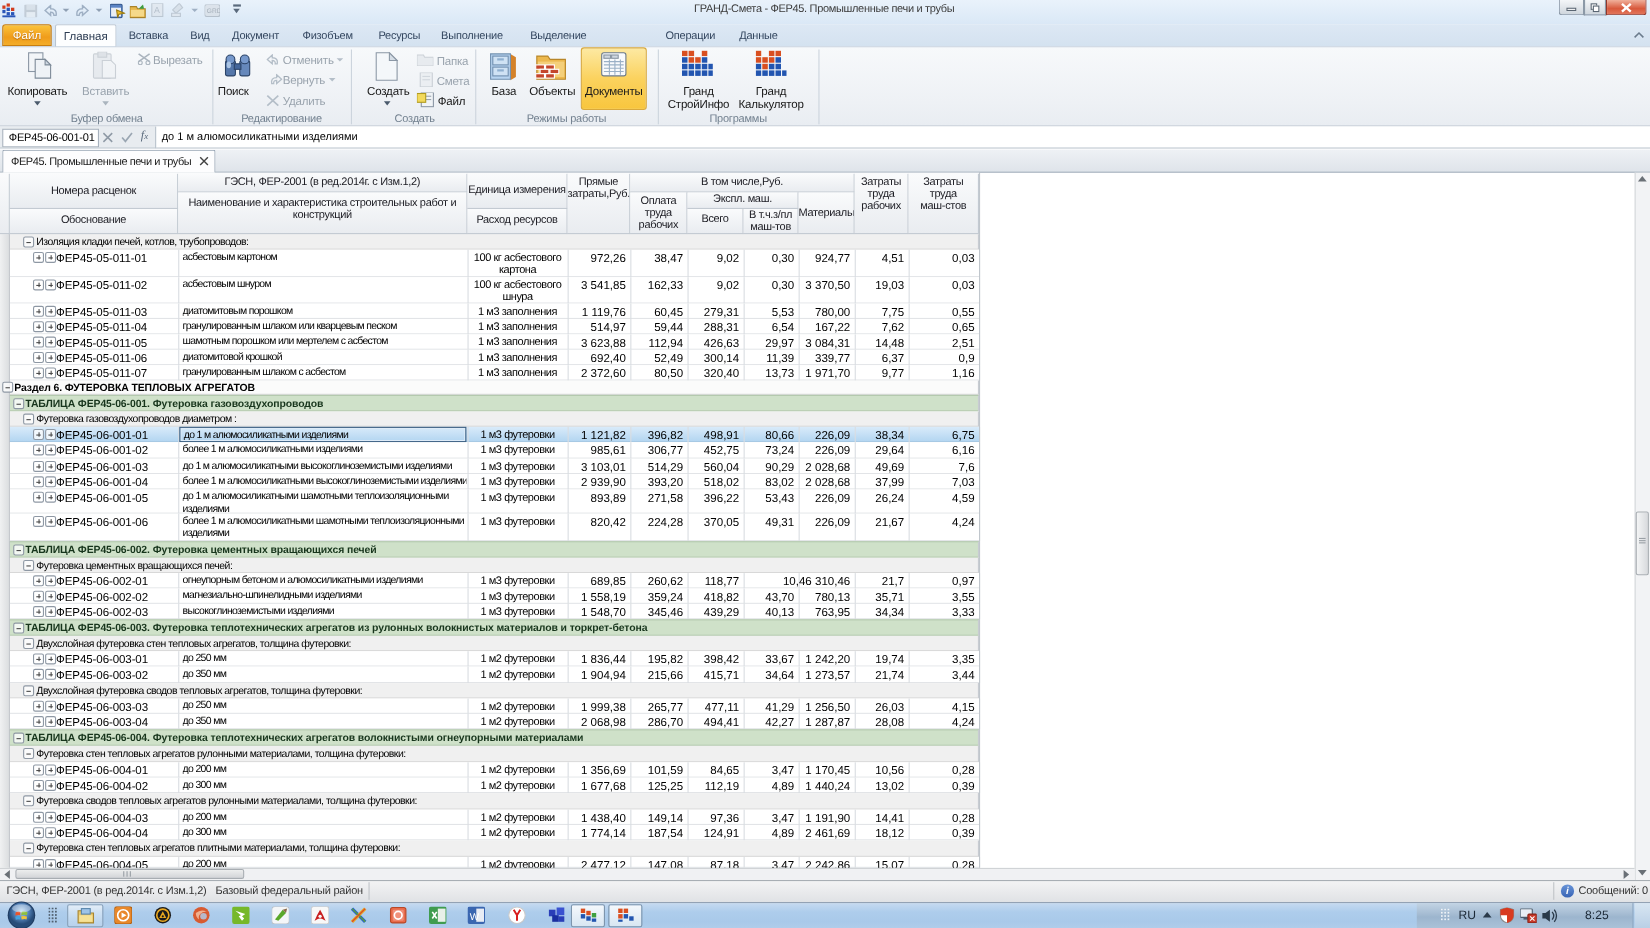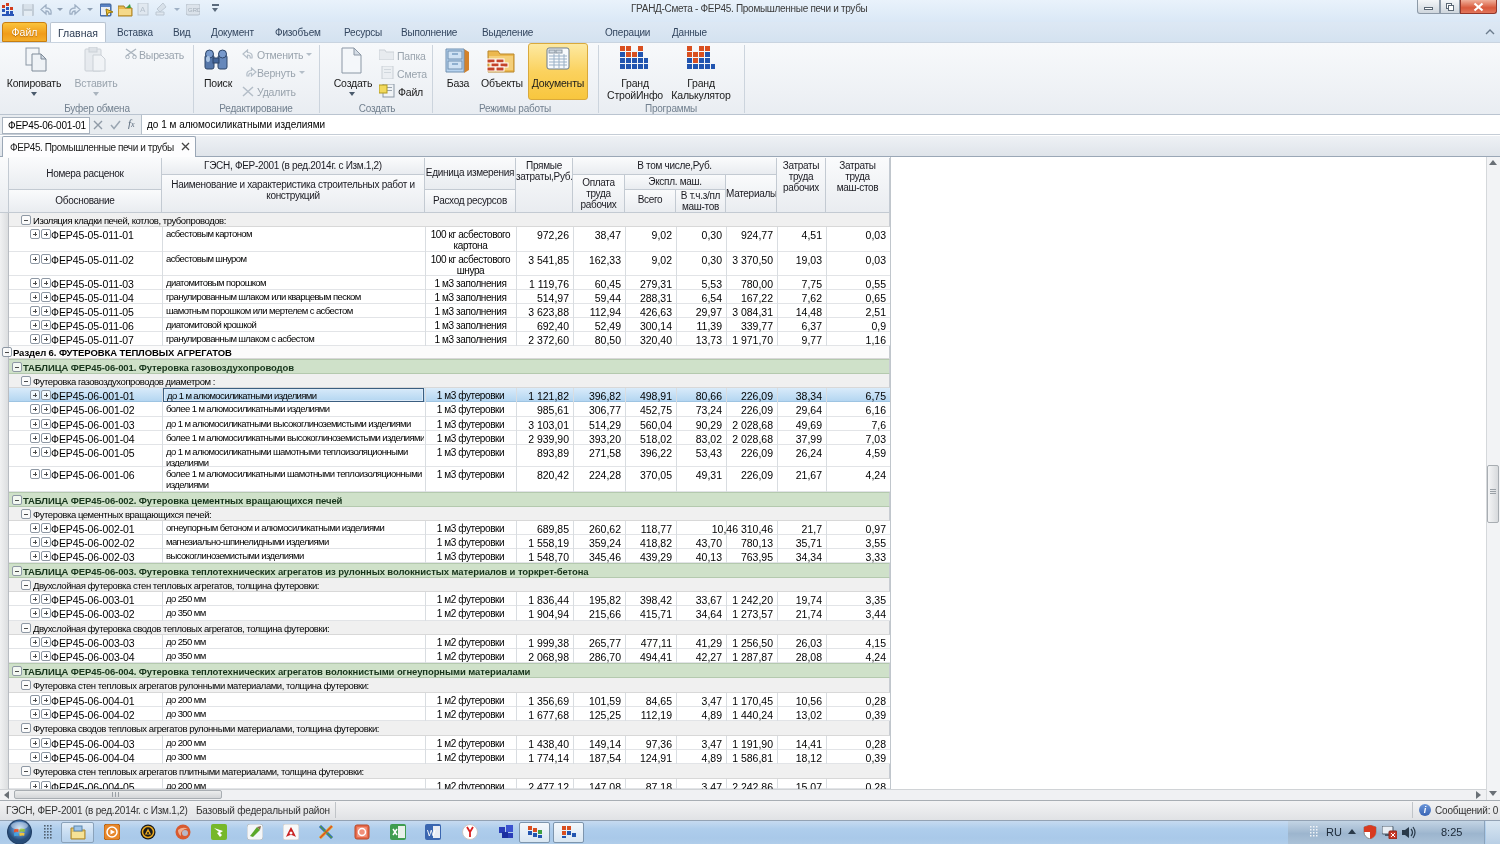--- a/index.html
+++ b/index.html
@@ -137,21 +137,21 @@
 <div class="tri" style="left:31px;top:92px;border-left:3.5px solid transparent;border-right:3.5px solid transparent;border-top:4px solid #4a5a6c;"></div>
     <div class="tri" style="left:93px;top:92px;border-left:3.5px solid transparent;border-right:3.5px solid transparent;border-top:4px solid #aab4be;"></div>
 <svg class="ab" style="left:204px;top:47px;" width="25" height="25">
       <rect x="1" y="8" width="9" height="14" rx="2" fill="#5577aa" stroke="#2c4468"></rect>
       <rect x="14" y="8" width="9" height="14" rx="2" fill="#6688bb" stroke="#2c4468"></rect>
       <rect x="9" y="11" width="6" height="5" fill="#44669a" stroke="#2c4468"></rect>
       <ellipse cx="5.5" cy="7" rx="4" ry="4" fill="#7799cc" stroke="#2c4468"></ellipse>
       <ellipse cx="18.5" cy="7" rx="4" ry="4" fill="#7799cc" stroke="#2c4468"></ellipse>
       <ellipse cx="4" cy="12" rx="2" ry="3" fill="#aac4e4"></ellipse>
     </svg>
-<div class="btxt" style="left:198px;top:77px;width:40px;text-align:center;">Поиск</div>
+<div class="btxt" style="left:198px;top:77px;width:40px;">Поиск</div>
 <svg class="ab" style="left:242px;top:49px;" width="13" height="11">
       <path d="M3 9 Q2 3.5 7.5 3.5 L7.5 1 L12 5 L7.5 9 L7.5 6 Q4.5 6 4.8 9 Z" fill="none" stroke="#b4bec8" stroke-width="1.2" transform="scale(-1,1) translate(-13,0)"></path>
     </svg>
 <div class="btxt gtx" style="left:257px;top:49px;">Отменить</div>
 <svg class="ab" style="left:244px;top:67px;" width="13" height="11">
       <path d="M3 9 Q2 3.5 7.5 3.5 L7.5 1 L12 5 L7.5 9 L7.5 6 Q4.5 6 4.8 9 Z" fill="none" stroke="#b4bec8" stroke-width="1.2"></path>
     </svg>
 <div class="btxt gtx" style="left:257px;top:67px;">Вернуть</div>
 <svg class="ab" style="left:242px;top:86px;" width="12" height="11">
       <path d="M1 1 L11 10 M11 1 L1 10" stroke="#b4bec8" stroke-width="1.5"></path>
@@ -1040,21 +1040,21 @@
       <span class="h"></span>
       <span class="v"></span>
     </div>
     <div class="cell code" style="left:51px;top:752px;width:110px;">ФЕР45-06-004-04</div>
     <div class="cell name" style="left:166px;top:750px;width:258px;">до 300 мм</div>
     <div class="cell unit" style="left:426px;top:750px;width:89px;">1 м2 футеровки</div>
     <div class="cell num" style="left:516px;top:750px;width:56px;">1 774,14</div>
     <div class="cell num" style="left:573px;top:750px;width:51px;">187,54</div>
     <div class="cell num" style="left:625px;top:750px;width:50px;">124,91</div>
     <div class="cell num" style="left:676px;top:750px;width:49px;">4,89</div>
-    <div class="cell num" style="left:726px;top:750px;width:50px;">1 586,81</div>
+    <div class="cell num" style="left:726px;top:750px;width:50px;">2 461,69</div>
     <div class="cell num" style="left:777px;top:750px;width:48px;">18,12</div>
     <div class="cell num" style="left:826px;top:750px;width:63px;">0,39</div>
     <div class="ab" style="left:9px;top:764px;width:881px;height:15px;background:#f0f0f0;border-bottom:1px solid #d8d8d8;border-right:1px solid #c8ccd2;"></div>
     <div class="pm" style="left:21px;top:766px;">
       <span class="h"></span>
     </div>
     <div class="cell" style="left:33px;top:766px;width:700px;font-size:9.5px;letter-spacing:-0.45px;">Футеровка стен тепловых агрегатов плитными материалами, толщина футеровки:</div>
     <div class="ab" style="left:9px;top:779px;width:881px;height:10px;background:#fff;border-bottom:1px solid #e2e4e7;"></div>
     <div class="vline" style="left:162px;top:779px;height:10px;"></div>
     <div class="vline" style="left:425px;top:779px;height:10px;"></div>

